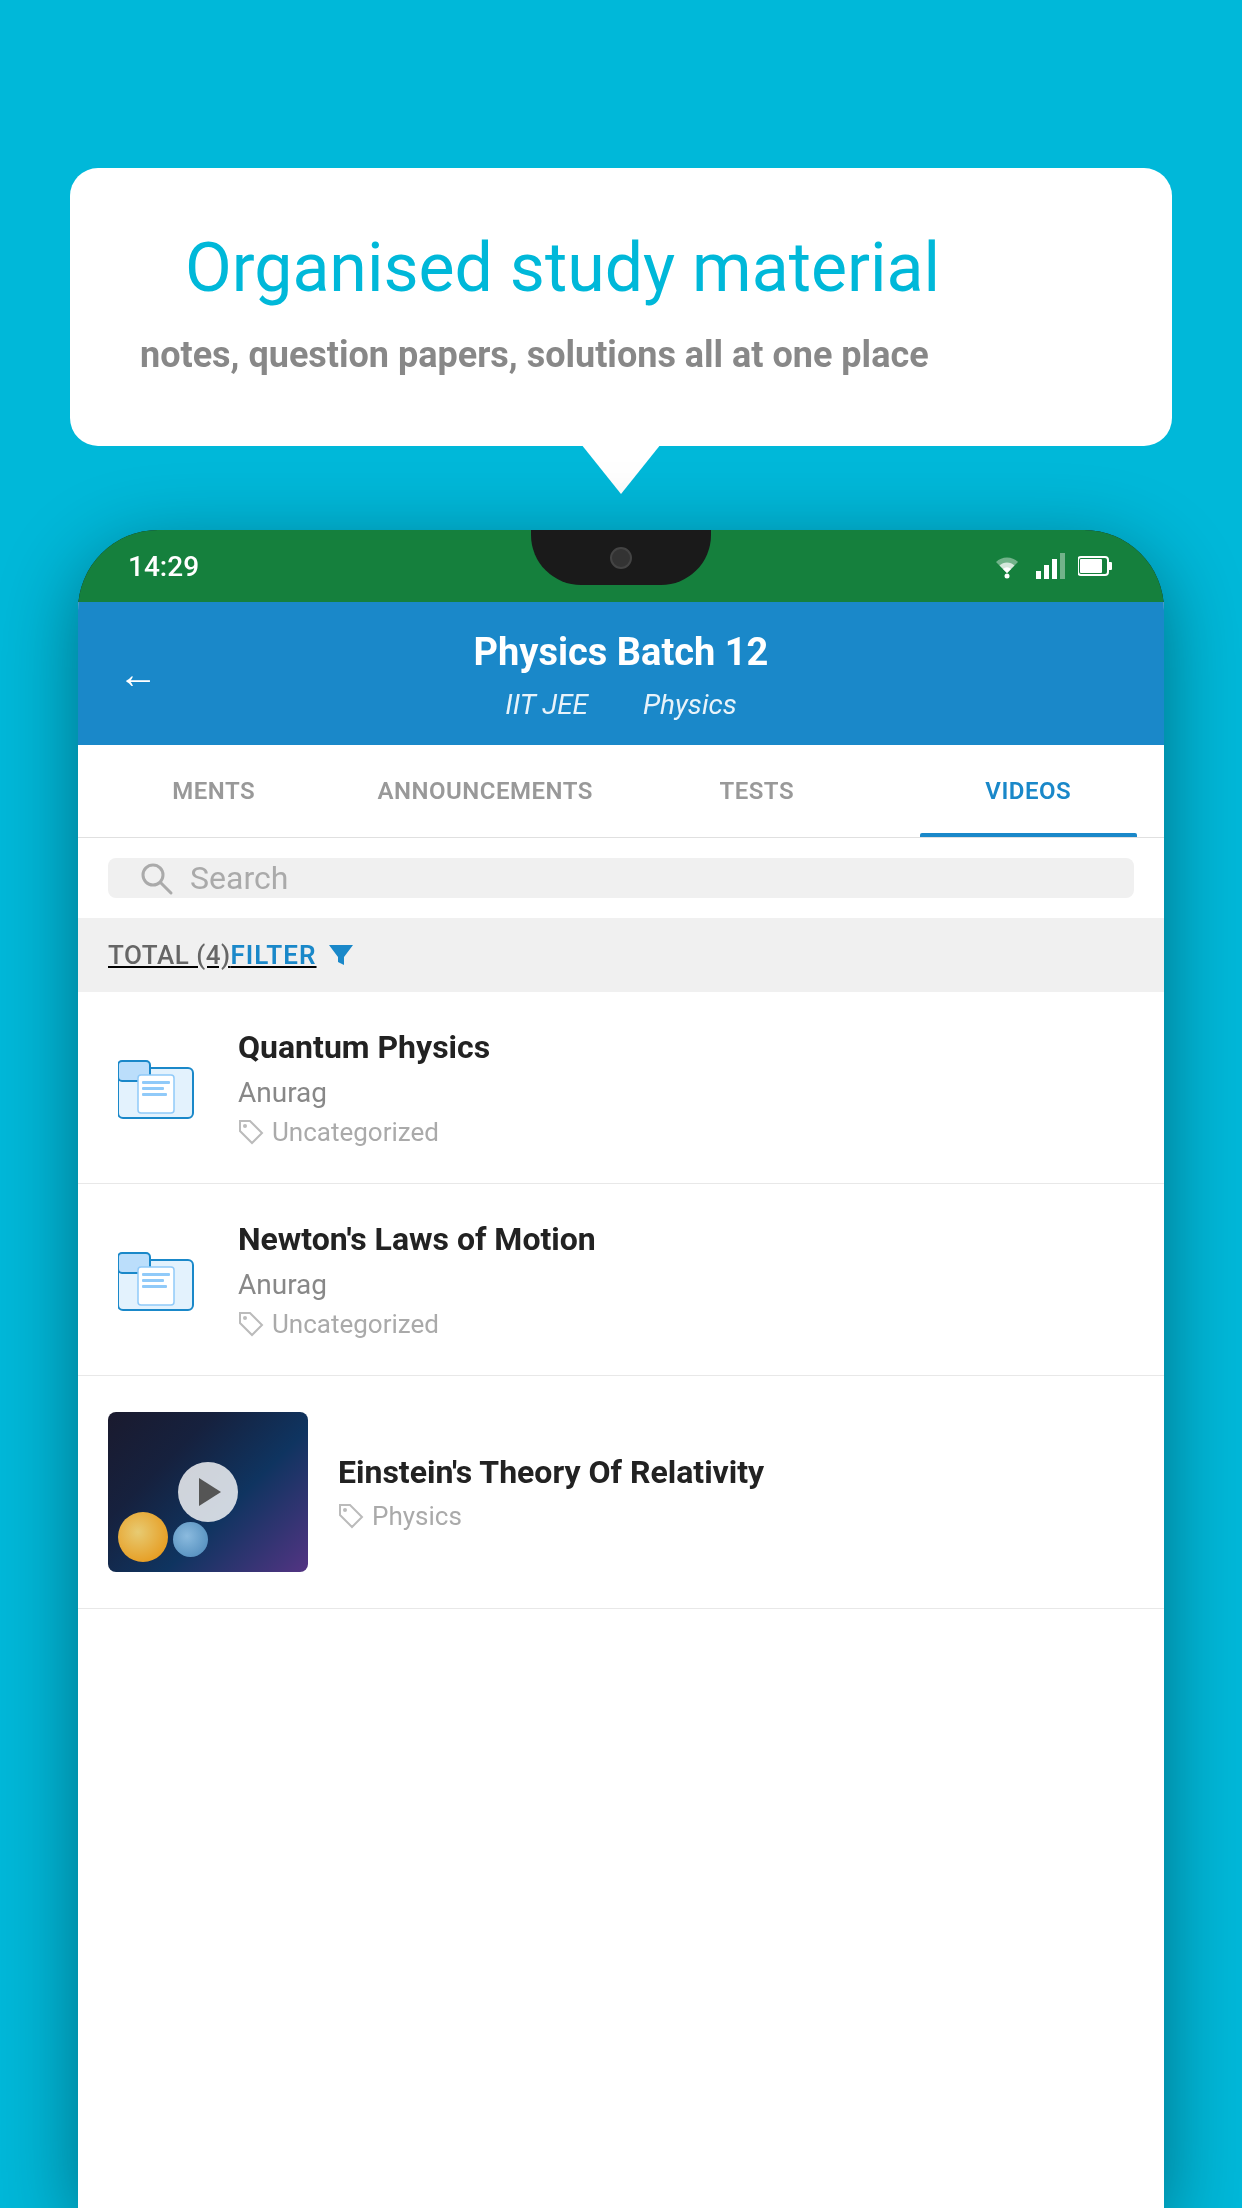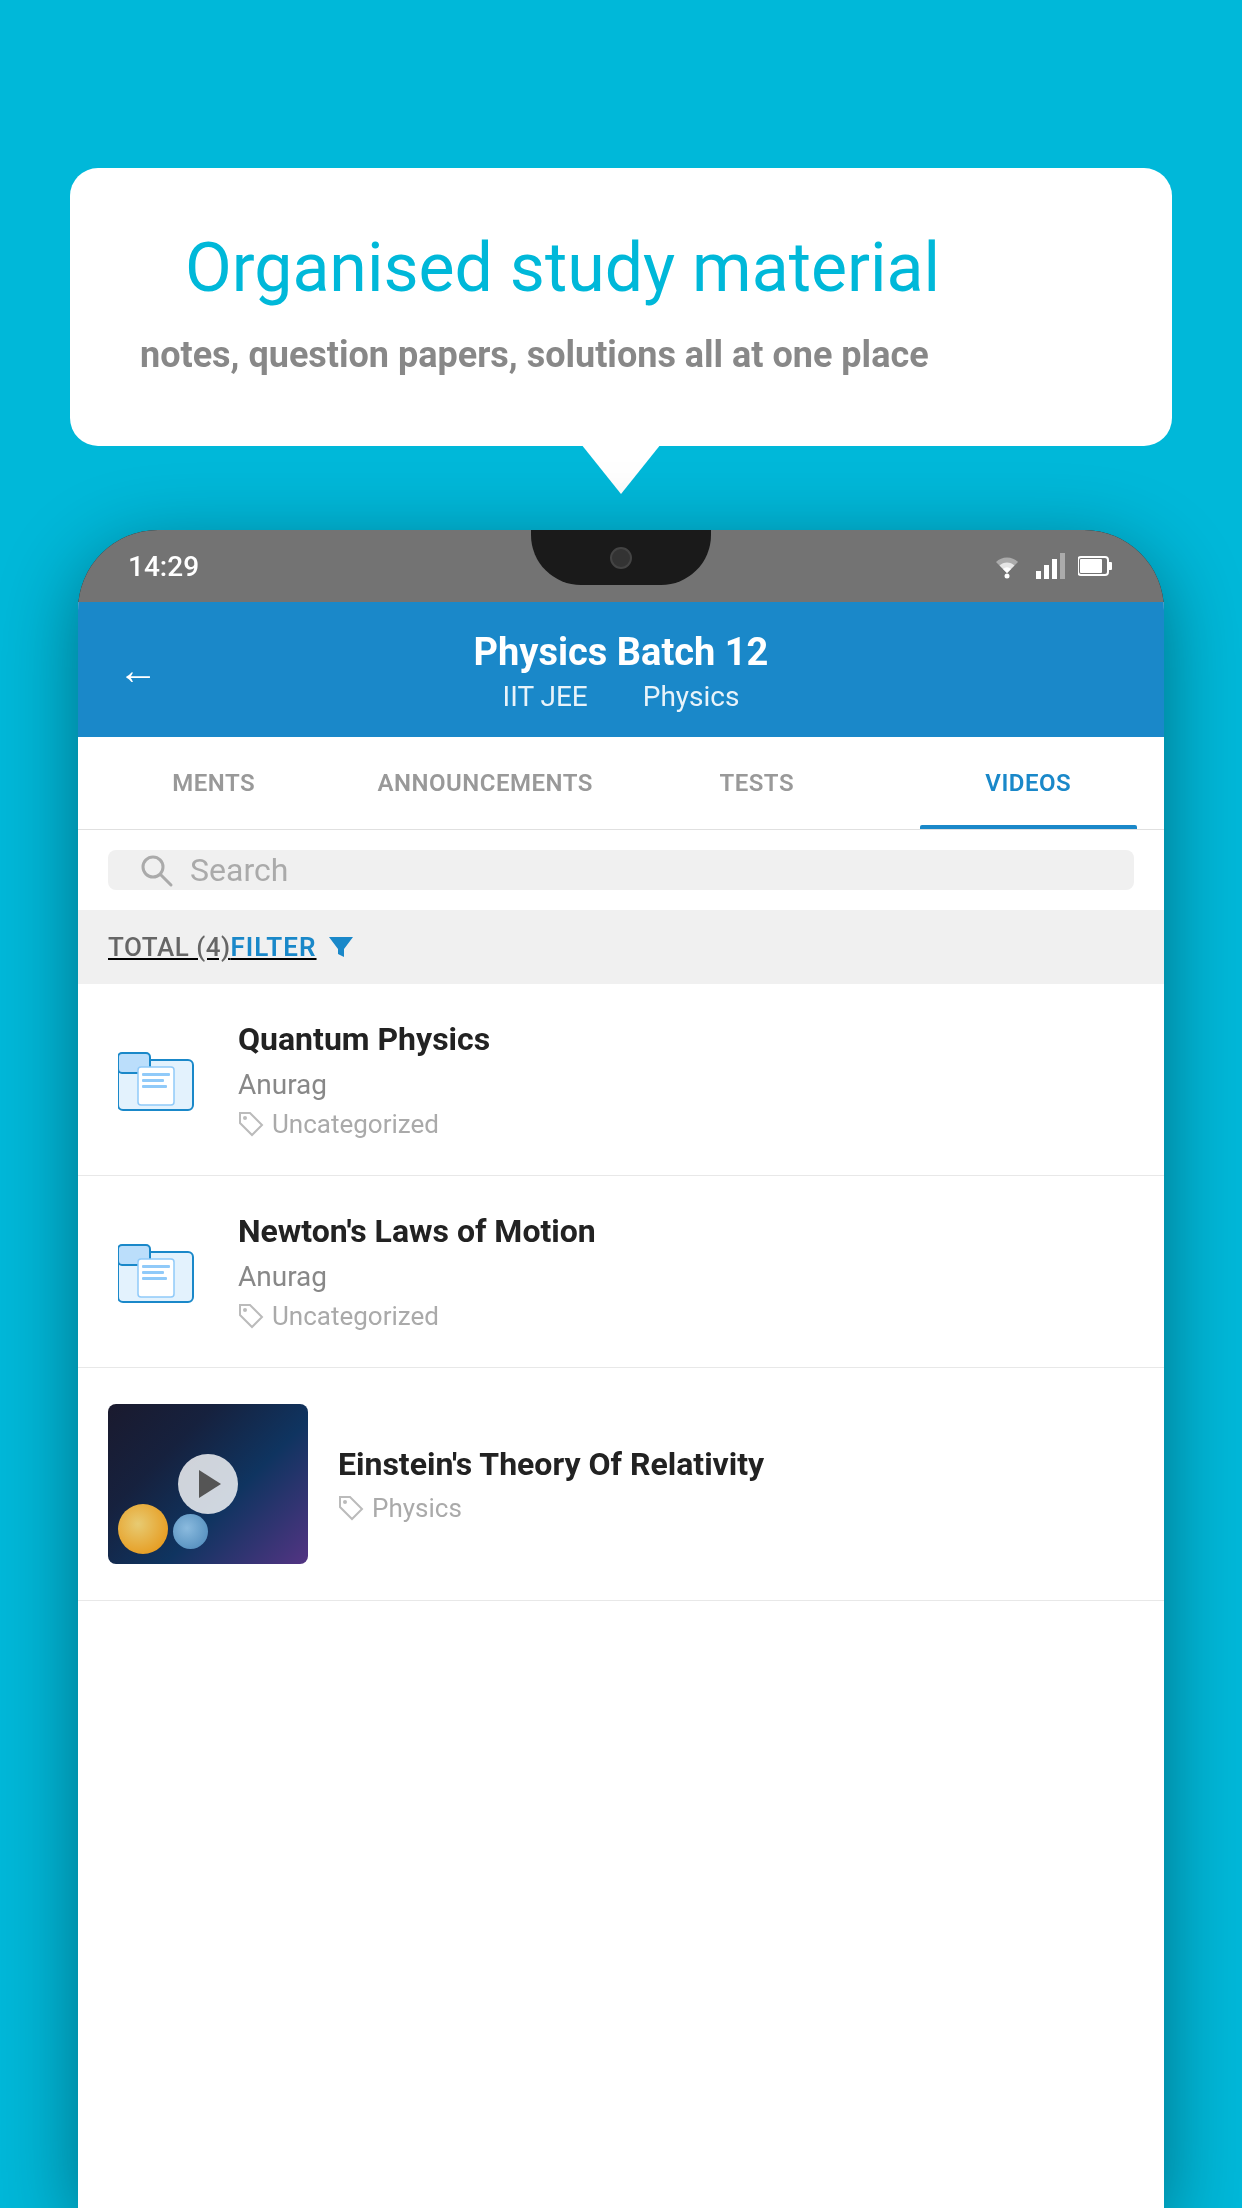--- a/index.html
+++ b/index.html
@@ -60,21 +60,21 @@
       right: 78px;
       bottom: 0;
       background: #1a1a1a;
       border-radius: 80px 80px 0 0;
       box-shadow: 0 20px 80px rgba(0,0,0,0.4);
       overflow: hidden;
     }
 
     
     .status-bar {
-      background: #737373;
+      background: #15803d;
       height: 72px;
       display: flex;
       align-items: center;
       justify-content: space-between;
       padding: 0 50px;
       position: relative;
     }
 
     .status-time {
       color: white;
@@ -133,21 +133,22 @@
 
     .app-bar-title {
       color: white;
       font-size: 38px;
       font-weight: 700;
     }
 
     .app-bar-subtitle {
       color: rgba(255,255,255,0.9);
       font-size: 28px;
-      margin-top: 6px;
+      margin-top: 14px;
+      font-style: italic;
     }
 
     .app-bar-subtitle span {
       margin: 0 12px;
     }
 
     
     .tab-bar {
       background: white;
       display: flex;

